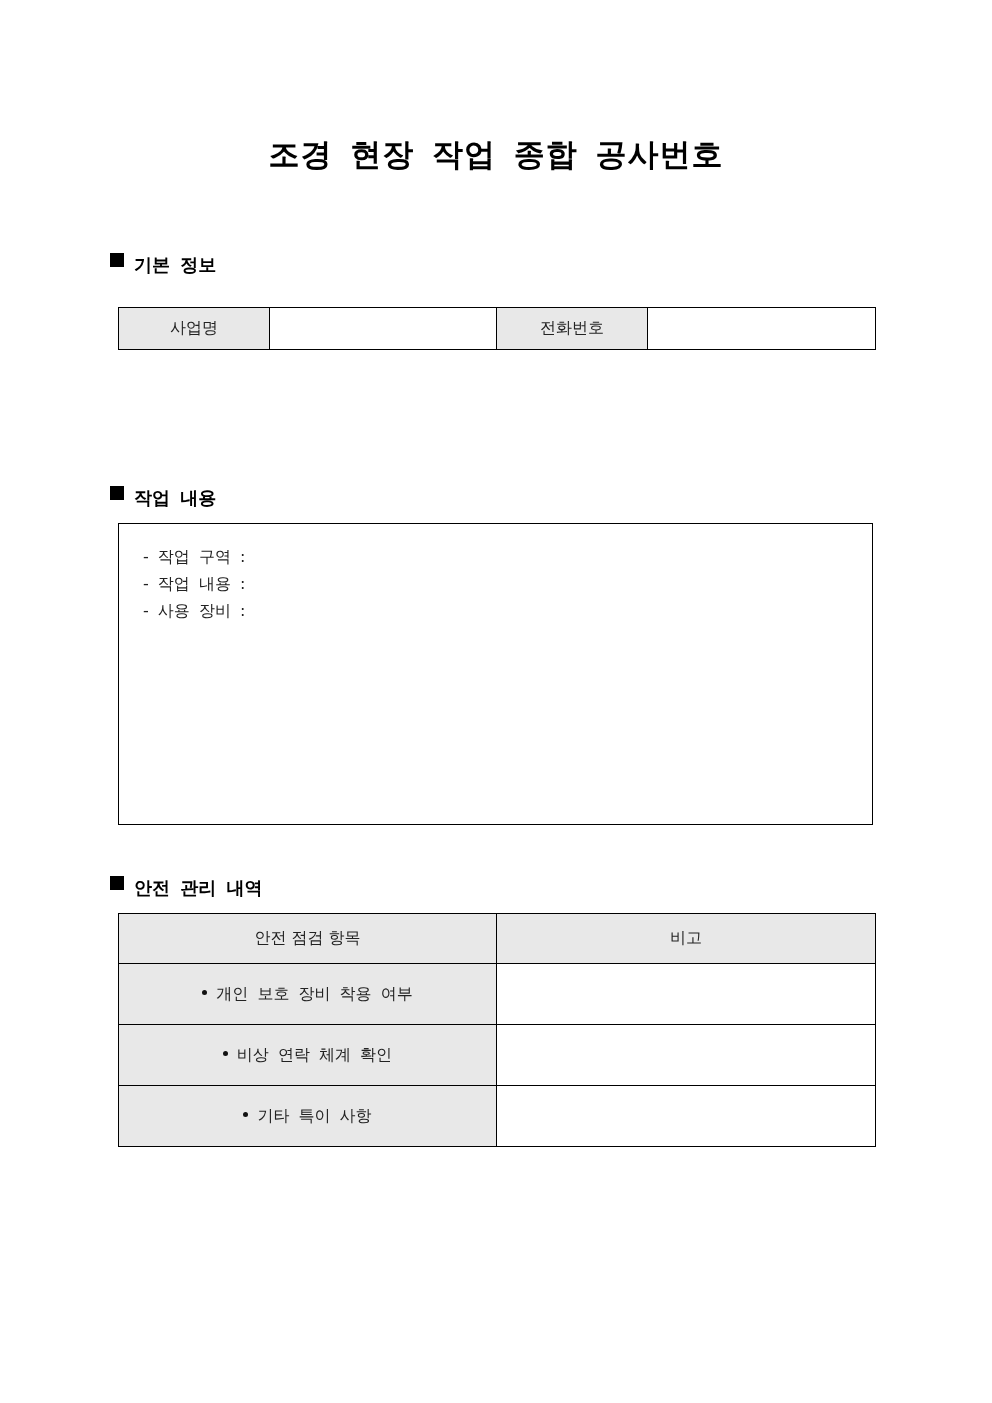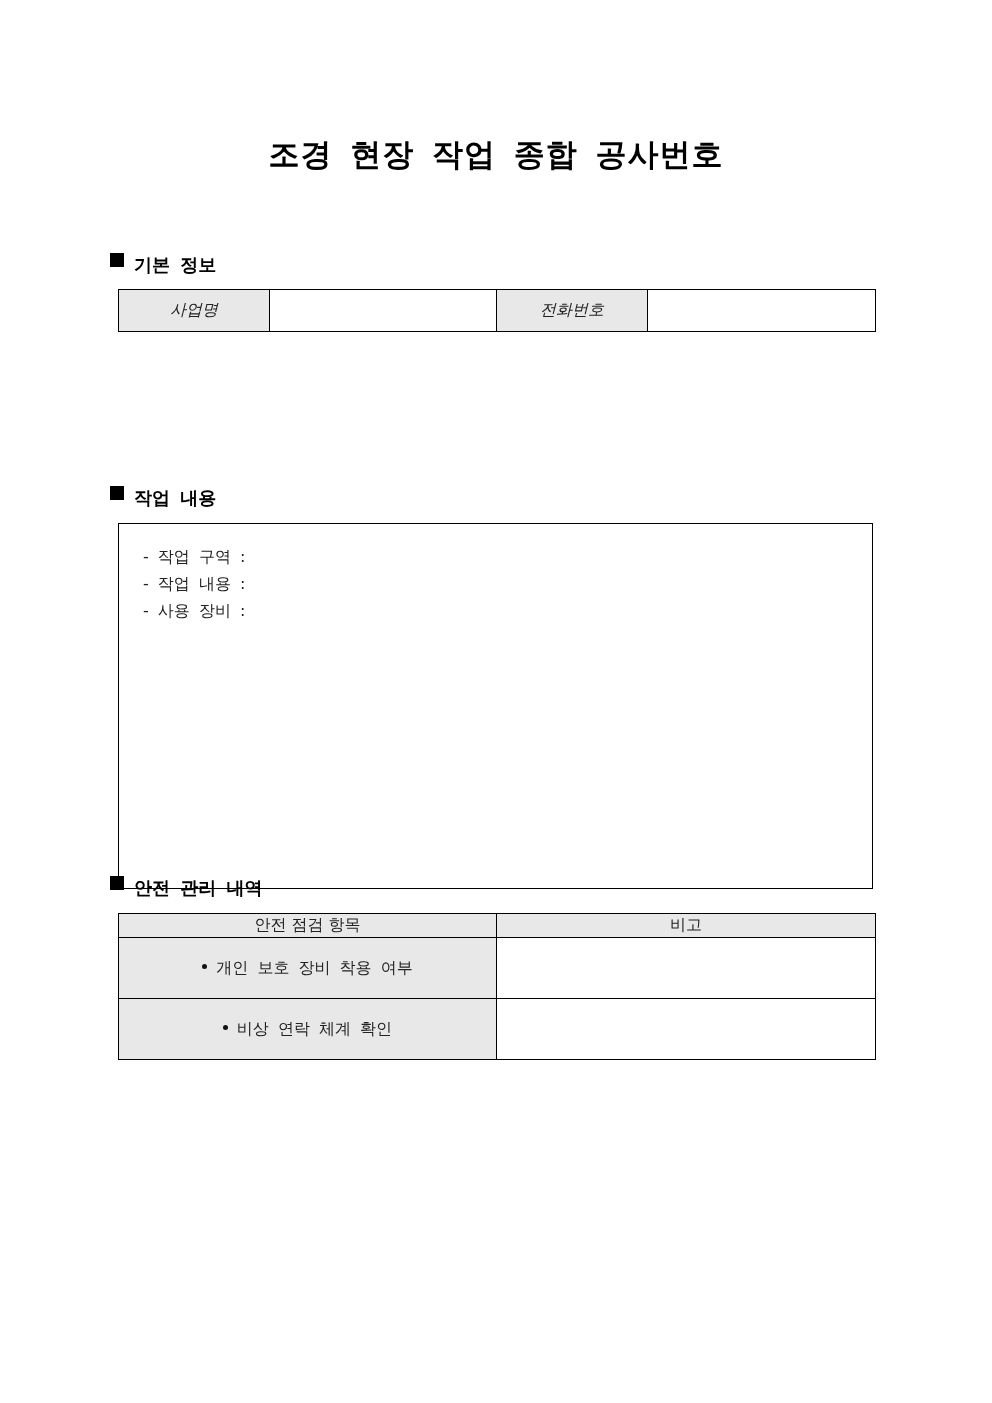--- a/index.html
+++ b/index.html
@@ -58,46 +58,45 @@
       padding: 0;
       color: #222;
     }
     .label-cell {
       background: #e8e8e8;
     }
     .value-cell {
       background: #ffffff;
     }
     #basic-info-table {
-      top: 289px;
+      top: 307px;
       width: 757px;
-      font-style: italic;
     }
     #basic-info-table tr { height: 42px; }
     .work-box {
       position: absolute;
       left: 118px;
       top: 523px;
       width: 755px;
-      height: 366px;
+      height: 302px;
       border: 1.5px solid #000;
       box-sizing: border-box;
       padding: 19px 0 0 24px;
     }
     .work-line {
       font-size: 16px;
       line-height: 27px;
       color: #222;
       word-spacing: 4px;
     }
     #safety-table {
       top: 913px;
       width: 757px;
     }
-    #safety-table .header-row { height: 24px; }
+    #safety-table .header-row { height: 50px; }
     #safety-table .item-row { height: 61px; }
     .bullet-text {
       word-spacing: 4px;
     }
     .bullet-dot {
       display: inline-block;
       width: 5px;
       height: 5px;
       background: #111;
       border-radius: 50%;
@@ -165,14 +164,20 @@
       <span class="bullet-dot"></span><span class="bullet-text">개인 보호 장비 착용 여부</span>
     </td>
     <td class="value-cell"></td>
   </tr>
   <tr class="item-row">
     <td class="label-cell">
       <span class="bullet-dot"></span><span class="bullet-text">비상 연락 체계 확인</span>
     </td>
     <td class="value-cell"></td>
   </tr>
+  <tr class="item-row">
+    <td class="label-cell">
+      <span class="bullet-dot"></span><span class="bullet-text">기타 특이 사항</span>
+    </td>
+    <td class="value-cell"></td>
+  </tr>
 </tbody>
   </table>
 
 </body></html>

